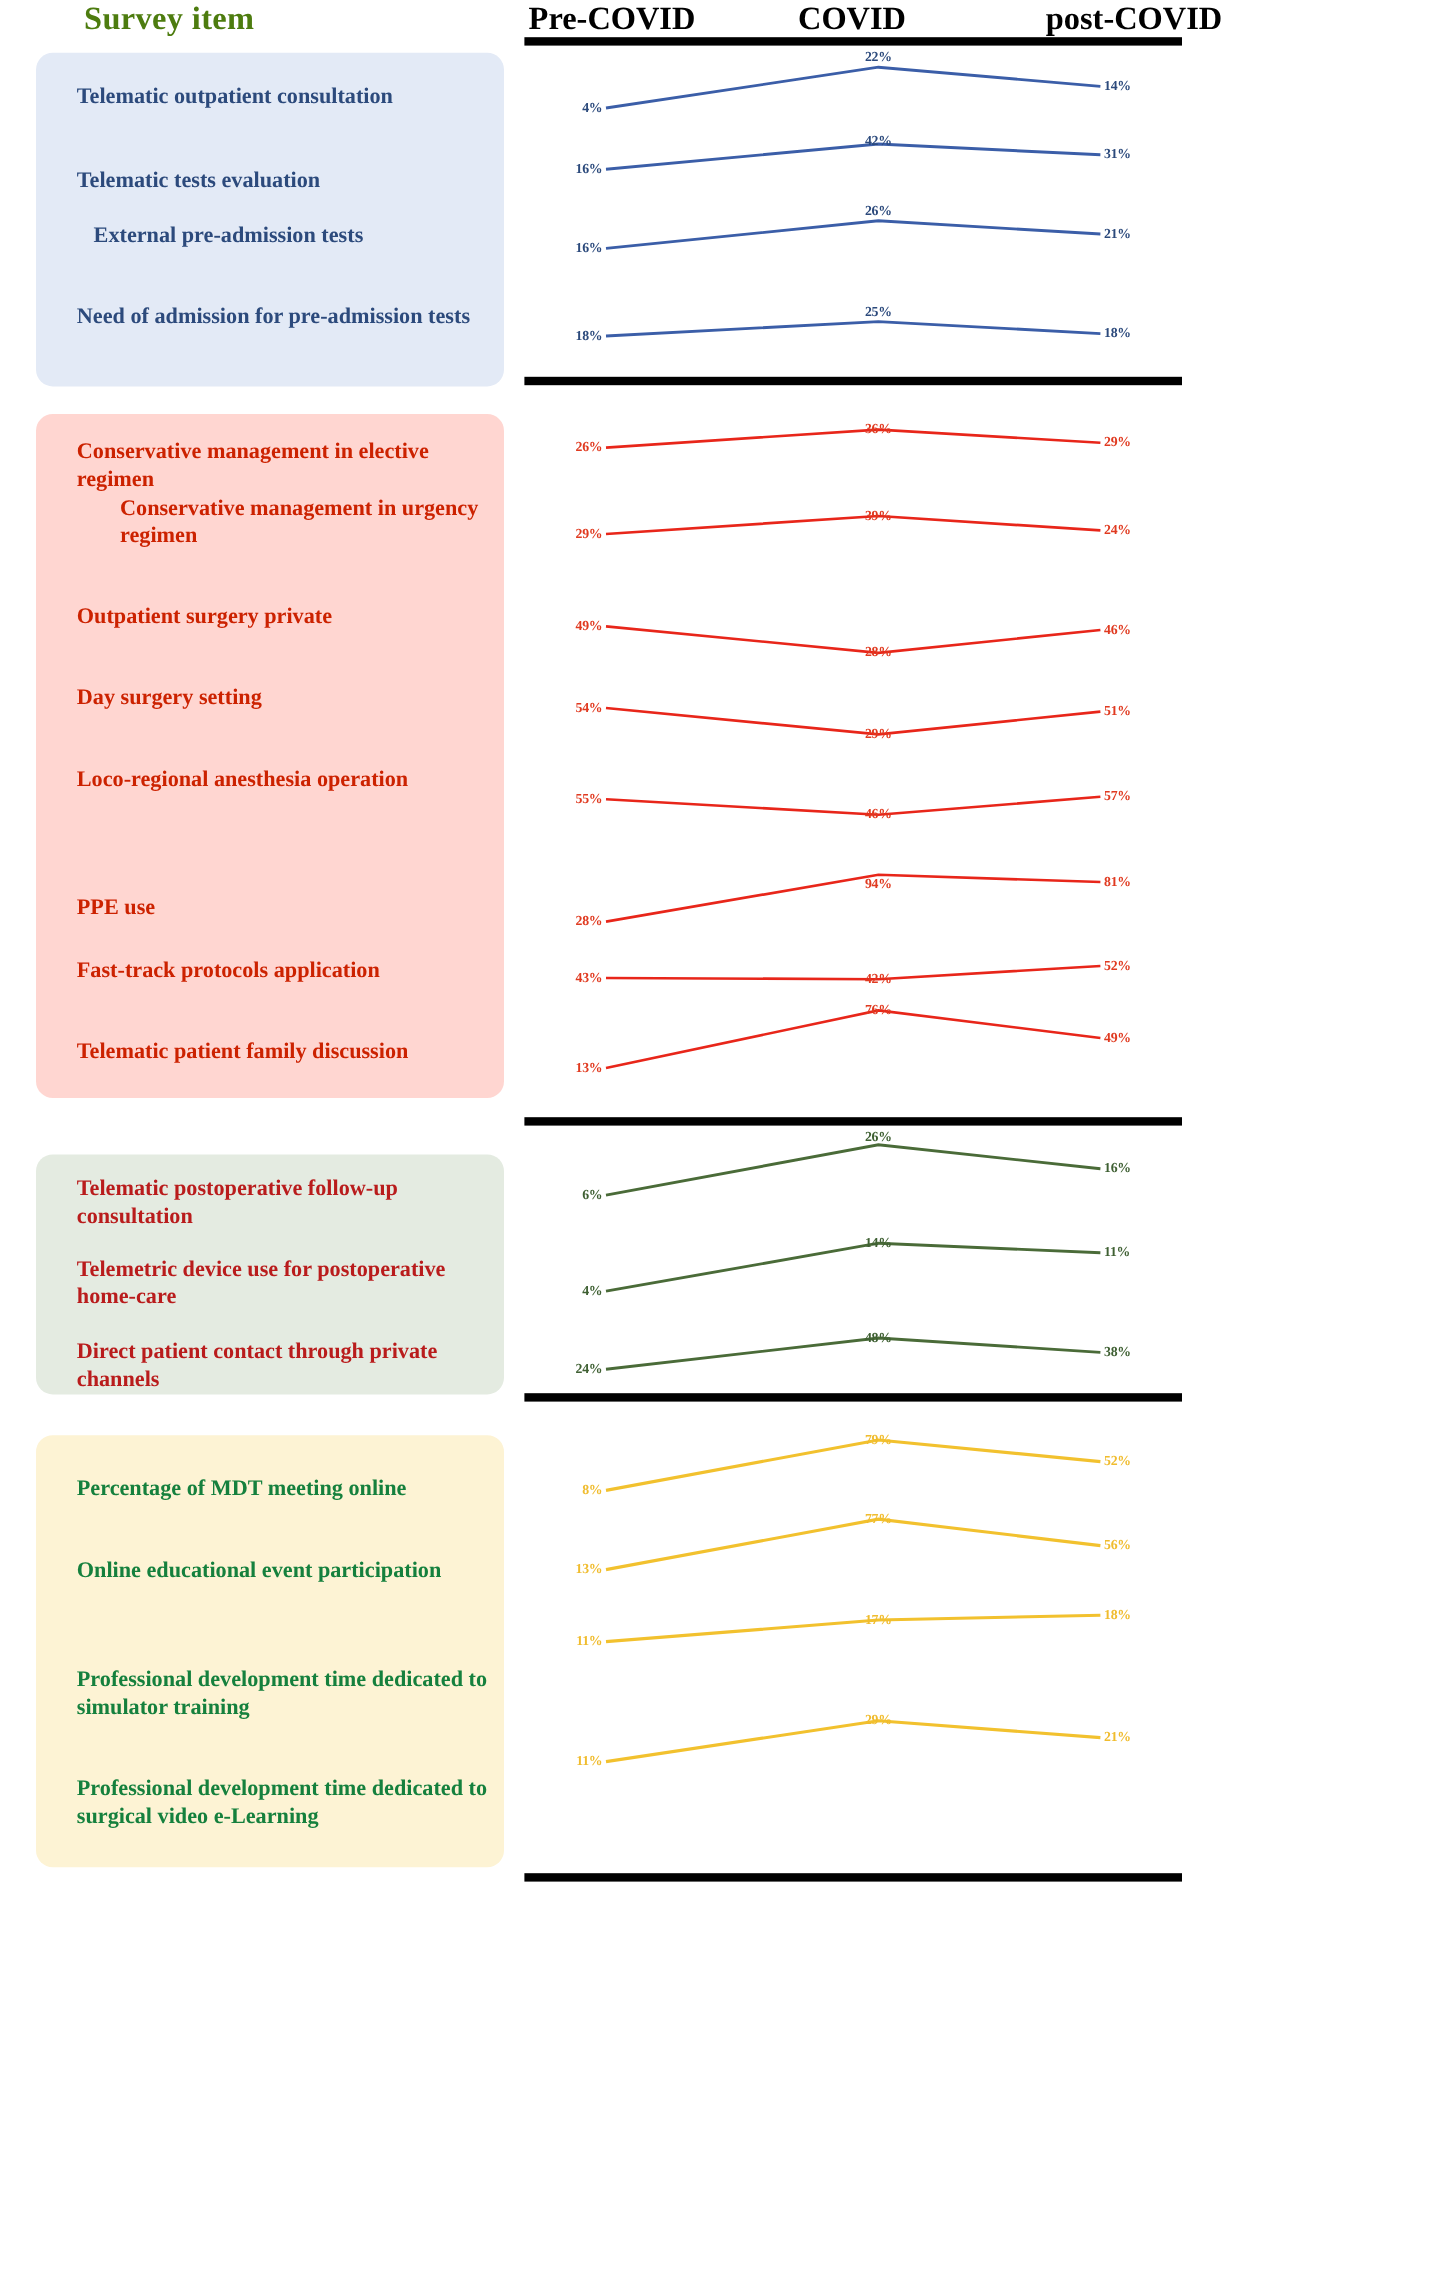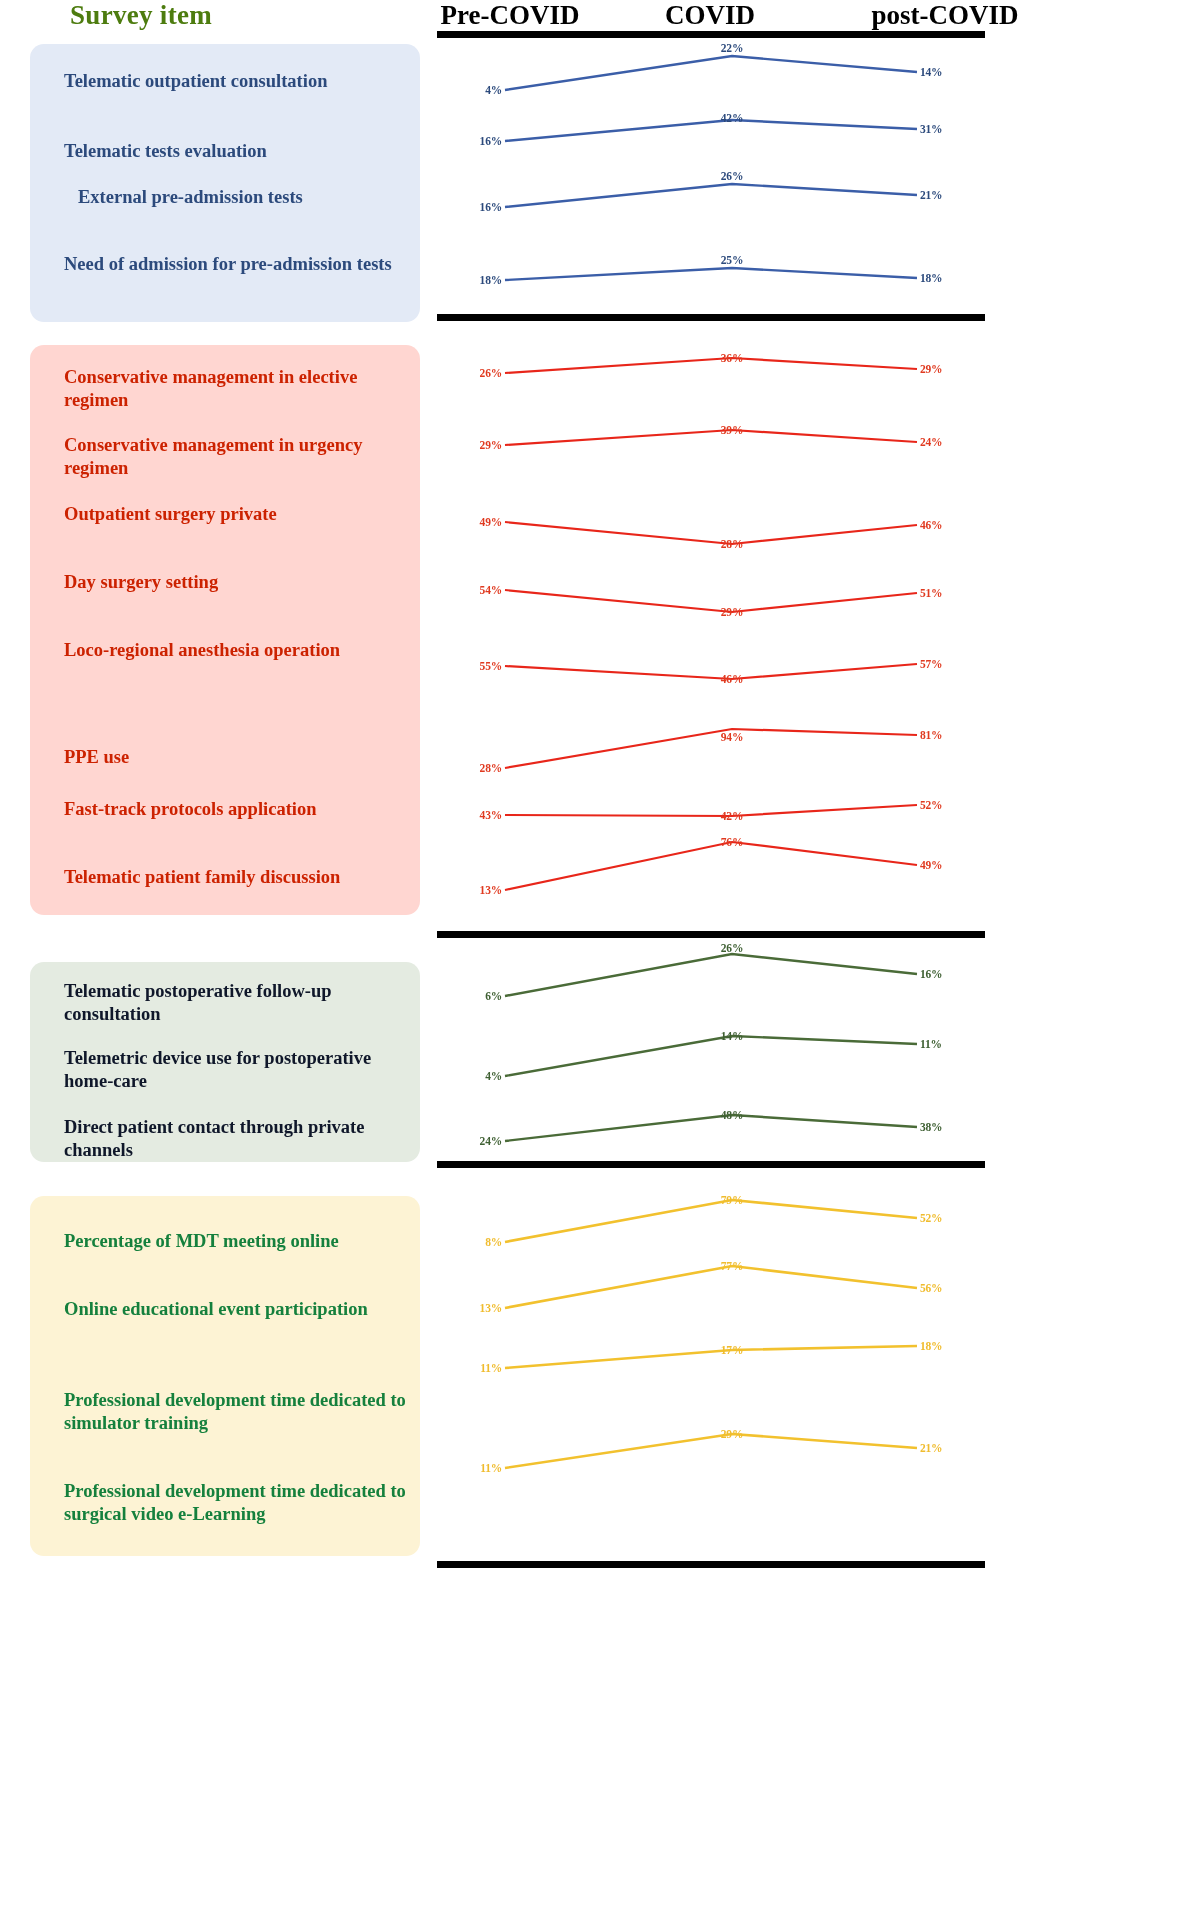--- a/index.html
+++ b/index.html
@@ -46,21 +46,21 @@
     position:absolute; left:437px; width:548px; height:7px;
     background:#000000;
   }
 
   .label {
     position:absolute; left:64px; width:350px;
     font-size:18.5px; font-weight:700; line-height:1.25;
   }
   .label.blue   { color:#2c4a7c; }
   .label.red    { color:#cc2200; }
-  .label.green  { color:#0f172a; }
+  .label.green  { color:#b91c1c; }
   .label.yellow { color:#15803d; }
 
   
   .plot { position:absolute; left:437px; width:548px; }
   .plot svg { display:block; overflow:visible; }
 
   .dlabel {
     position:absolute;
     font-size:11.5px; font-weight:700;
     white-space:nowrap;
@@ -132,21 +132,21 @@
     <span class="dlabel blue dl-left" style="left:68px;  top:32px;">18%</span>
     <span class="dlabel blue dl-mid" style="left:295px; top:12px;">25%</span>
     <span class="dlabel blue dl-right" style="left:480px; top:30px;">18%</span>
   </div>
 </div>
 
 <div class="section">
   <div class="swatch red" style="top:345px; height:570px;"></div>
 
   <div class="label red" style="top:366px;">Conservative management in elective regimen</div>
-  <div class="label red" style="top:434px;">Conservative management in urgency regimen</div>
+  <div class="label red" style="top:413px;margin-left:36px;">Conservative management in urgency regimen</div>
   <div class="label red" style="top:503px;">Outpatient surgery private</div>
   <div class="label red" style="top:571px;">Day surgery setting</div>
   <div class="label red" style="top:639px;">Loco-regional anesthesia operation</div>
   <div class="label red" style="top:746px;">PPE use</div>
   <div class="label red" style="top:798px;">Fast-track protocols application</div>
   <div class="label red" style="top:866px;">Telematic patient family discussion</div>
 
   <div class="plot" style="top:348px; height:36px;">
     <svg width="548" height="36" viewBox="0 0 548 36">
       <polyline points="68,25 295,10 480,21" fill="none" stroke="#e8261a" stroke-width="2.2"></polyline>

